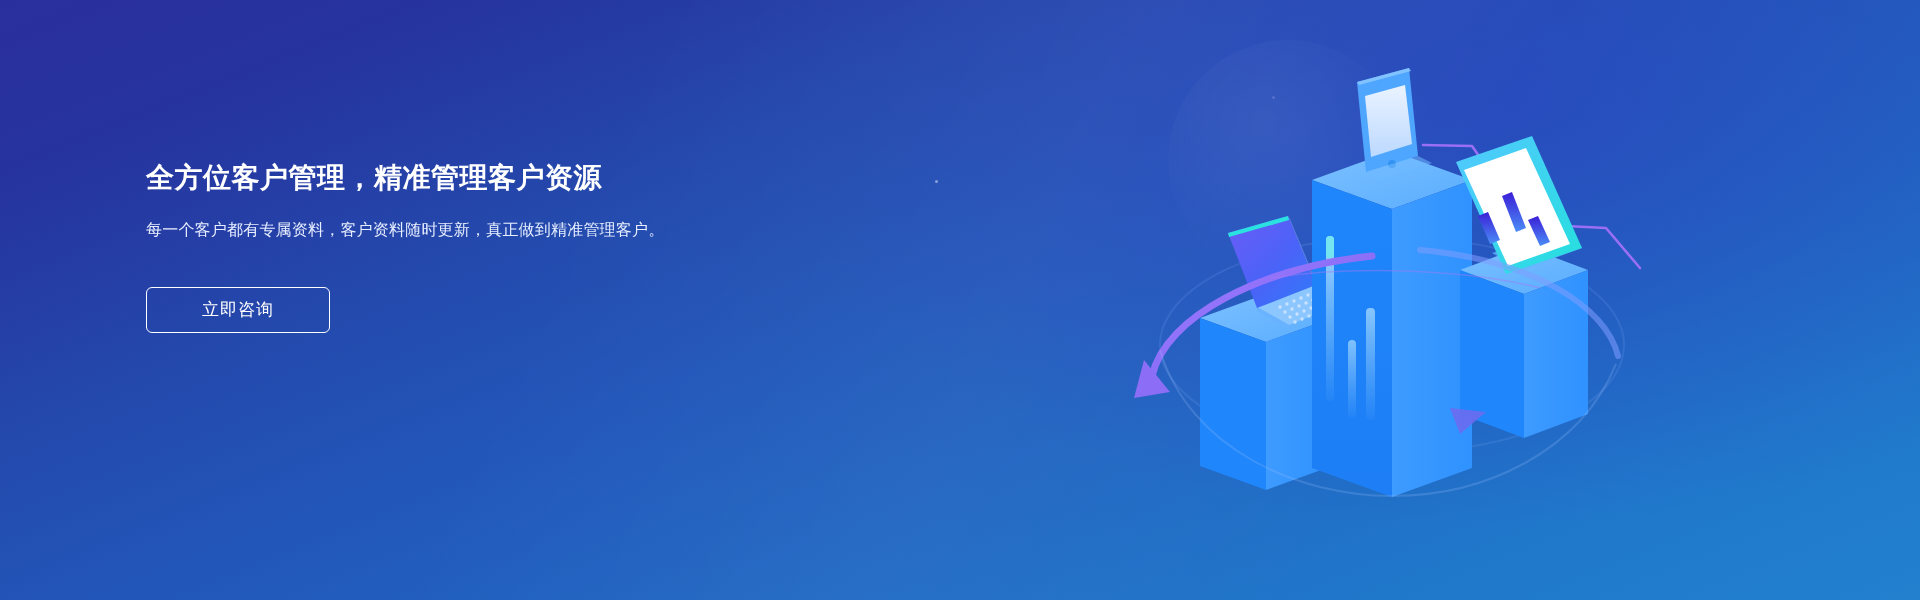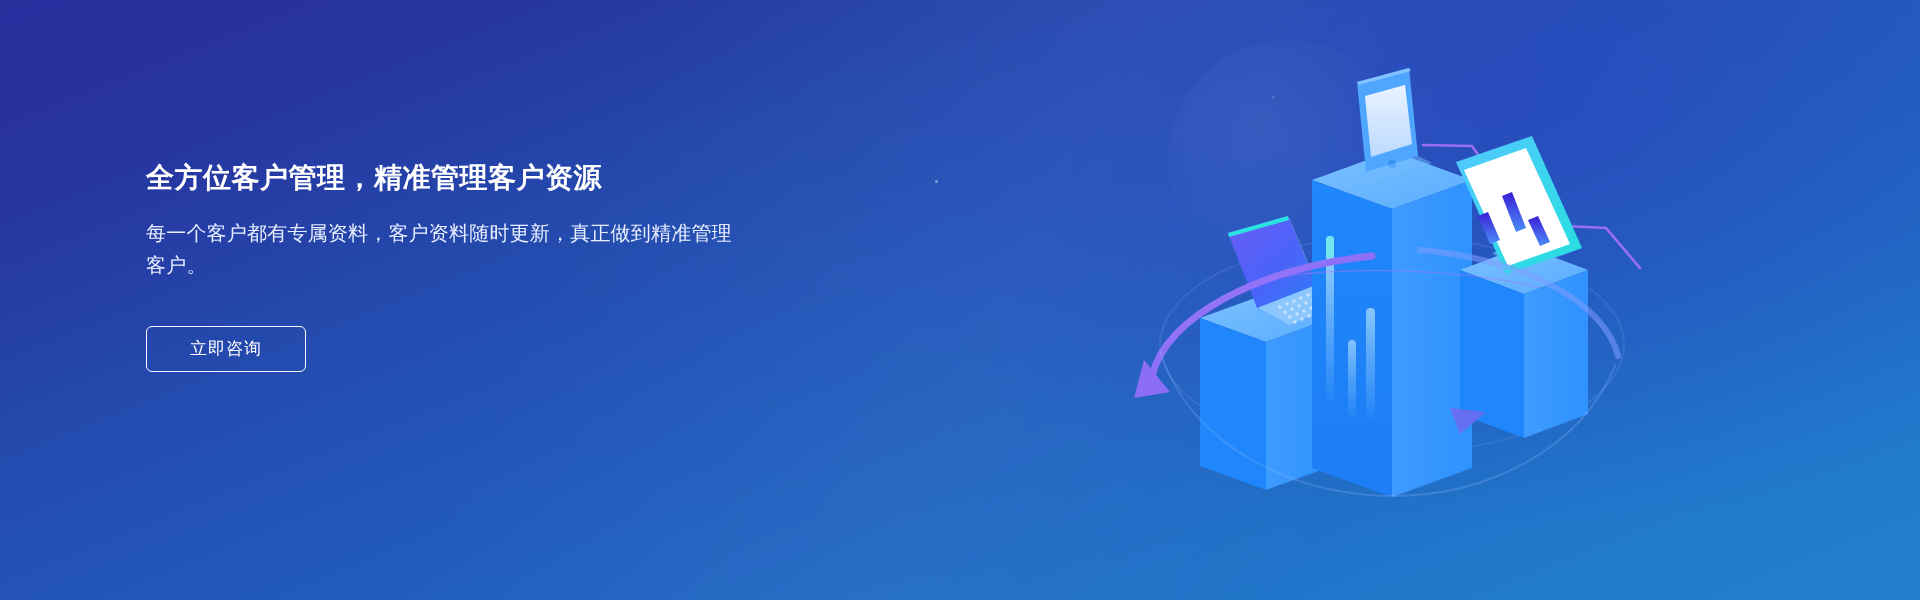--- a/index.html
+++ b/index.html
@@ -69,32 +69,32 @@
     color: #ffffff;
     font-size: 28px;
     line-height: 1.25;
     font-weight: 700;
     letter-spacing: 0.5px;
     white-space: nowrap;
   }
   .subcopy {
     margin: 22px 0 0 0;
     color: #e7eeff;
-    font-size: 20px;
+    font-size: 16px;
     line-height: 1.62;
     font-weight: 400;
     width: 590px;
     letter-spacing: 0.2px;
   }
   .cta {
     display: inline-flex;
     align-items: center;
     justify-content: center;
     margin-top: 44px;
-    width: 160px;
+    width: 184px;
     height: 46px;
     border: 1.5px solid #ffffff;
     border-radius: 6px;
     background: transparent;
     color: #ffffff;
     font-size: 17px;
     font-family: inherit;
     letter-spacing: 1px;
     cursor: pointer;
     padding: 0;

